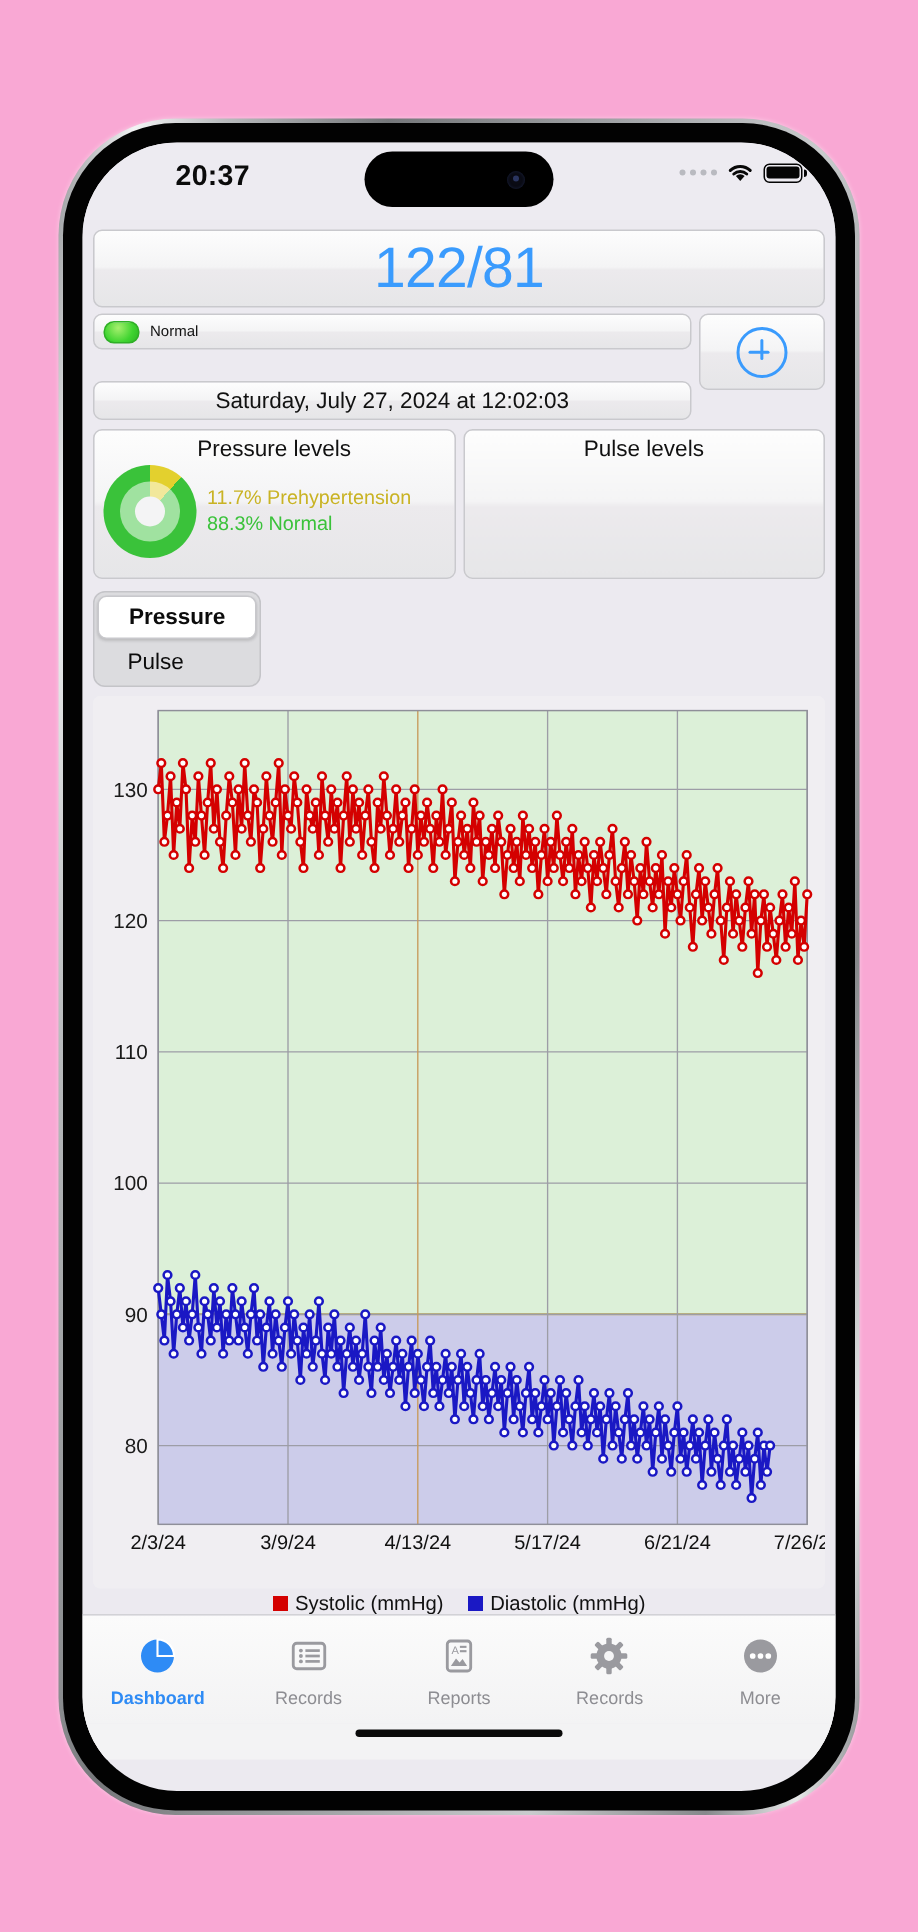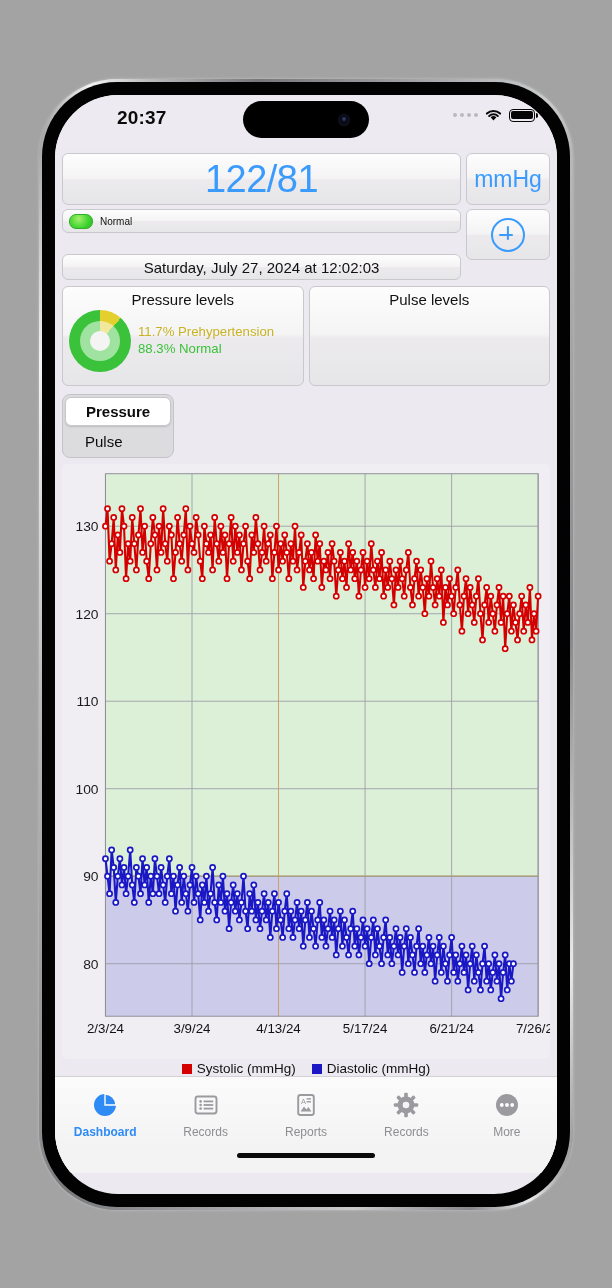--- a/index.html
+++ b/index.html
@@ -1,19 +1,19 @@
 <!DOCTYPE html>
 <html><head>
 <meta charset="utf-8">
 <style>
   html,body{margin:0;padding:0;background:#000;}
   body{width:612px;height:1288px;overflow:hidden;font-family:"Liberation Sans",sans-serif;}
 
   
-  #scene{position:relative;width:612px;height:1288px;background:#a3a3a3;}
+  #scene{position:relative;width:612px;height:1288px;background:#f9a8d4;}
 
   .phone-outer{
     position:absolute;left:39px;top:79px;width:534px;height:1131px;
     border-radius:78px;
     background:linear-gradient(100deg,#8d8f92 0%,#f2f3f4 7%,#b9bbbd 15%,#76787b 30%,#9fa1a4 50%,#c9cbcd 70%,#86888b 86%,#e8e9ea 94%,#7e8083 100%);
     box-shadow:0 0 3px rgba(255,255,255,.35);
   }
   .phone-mid{
     position:absolute;left:3px;top:3px;right:3px;bottom:3px;
     border-radius:75px;background:#020202;
@@ -141,23 +141,20 @@
                 <i></i>
               </span>
           </div>
         </div>
 
         <div class="app">
 
           <div class="reading-row">
             <div class="reading-box glasspanel">
               <span class="reading-val">122/81</span>
-            </div>
-            <div class="unit-box glasspanel">
-              <span class="unit-txt">mmHg</span>
             </div>
           </div>
 
           <div class="status-row">
             <div class="status-col">
               <div class="status-pill-box glasspanel">
                 <span class="dot-pill"></span>
                 <span class="status-label">Normal</span>
               </div>
               <div class="date-box glasspanel">

